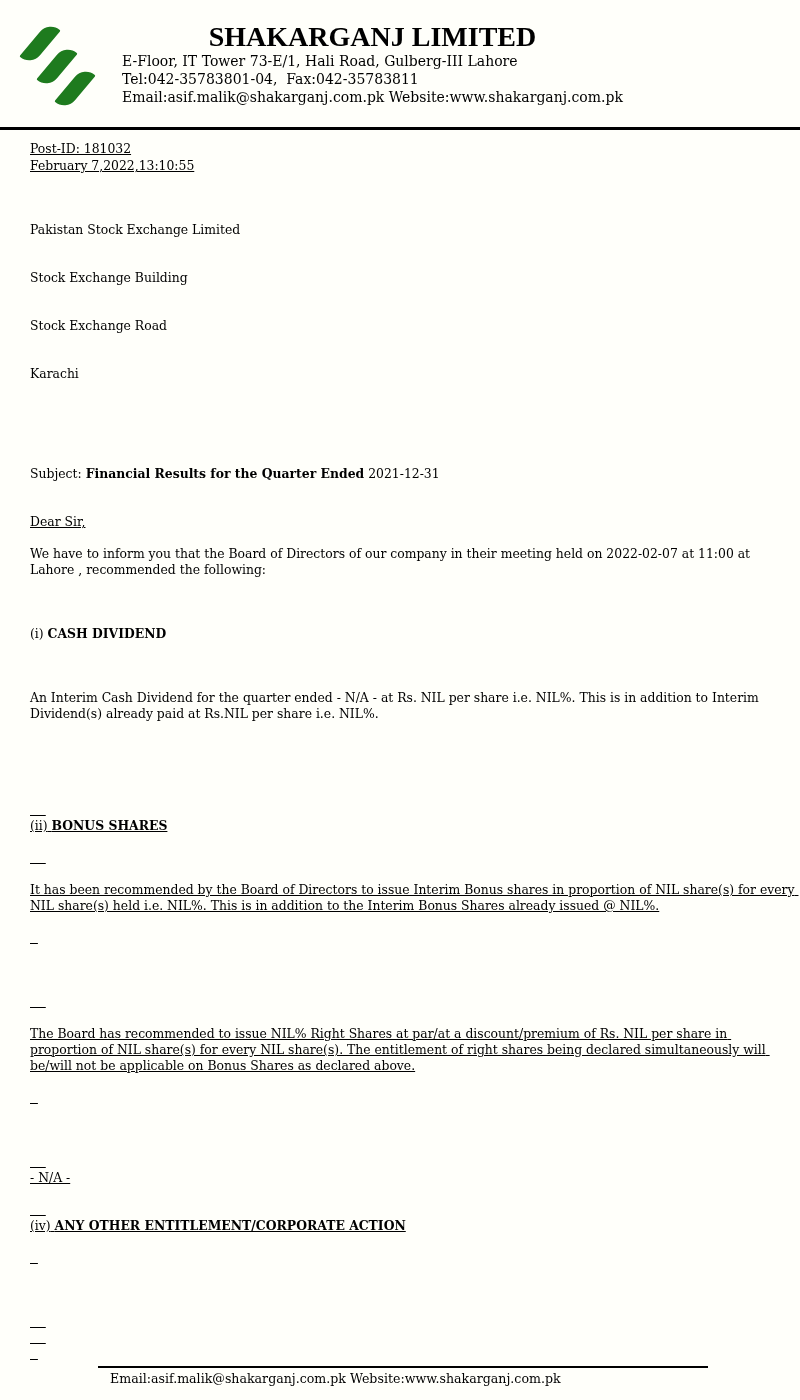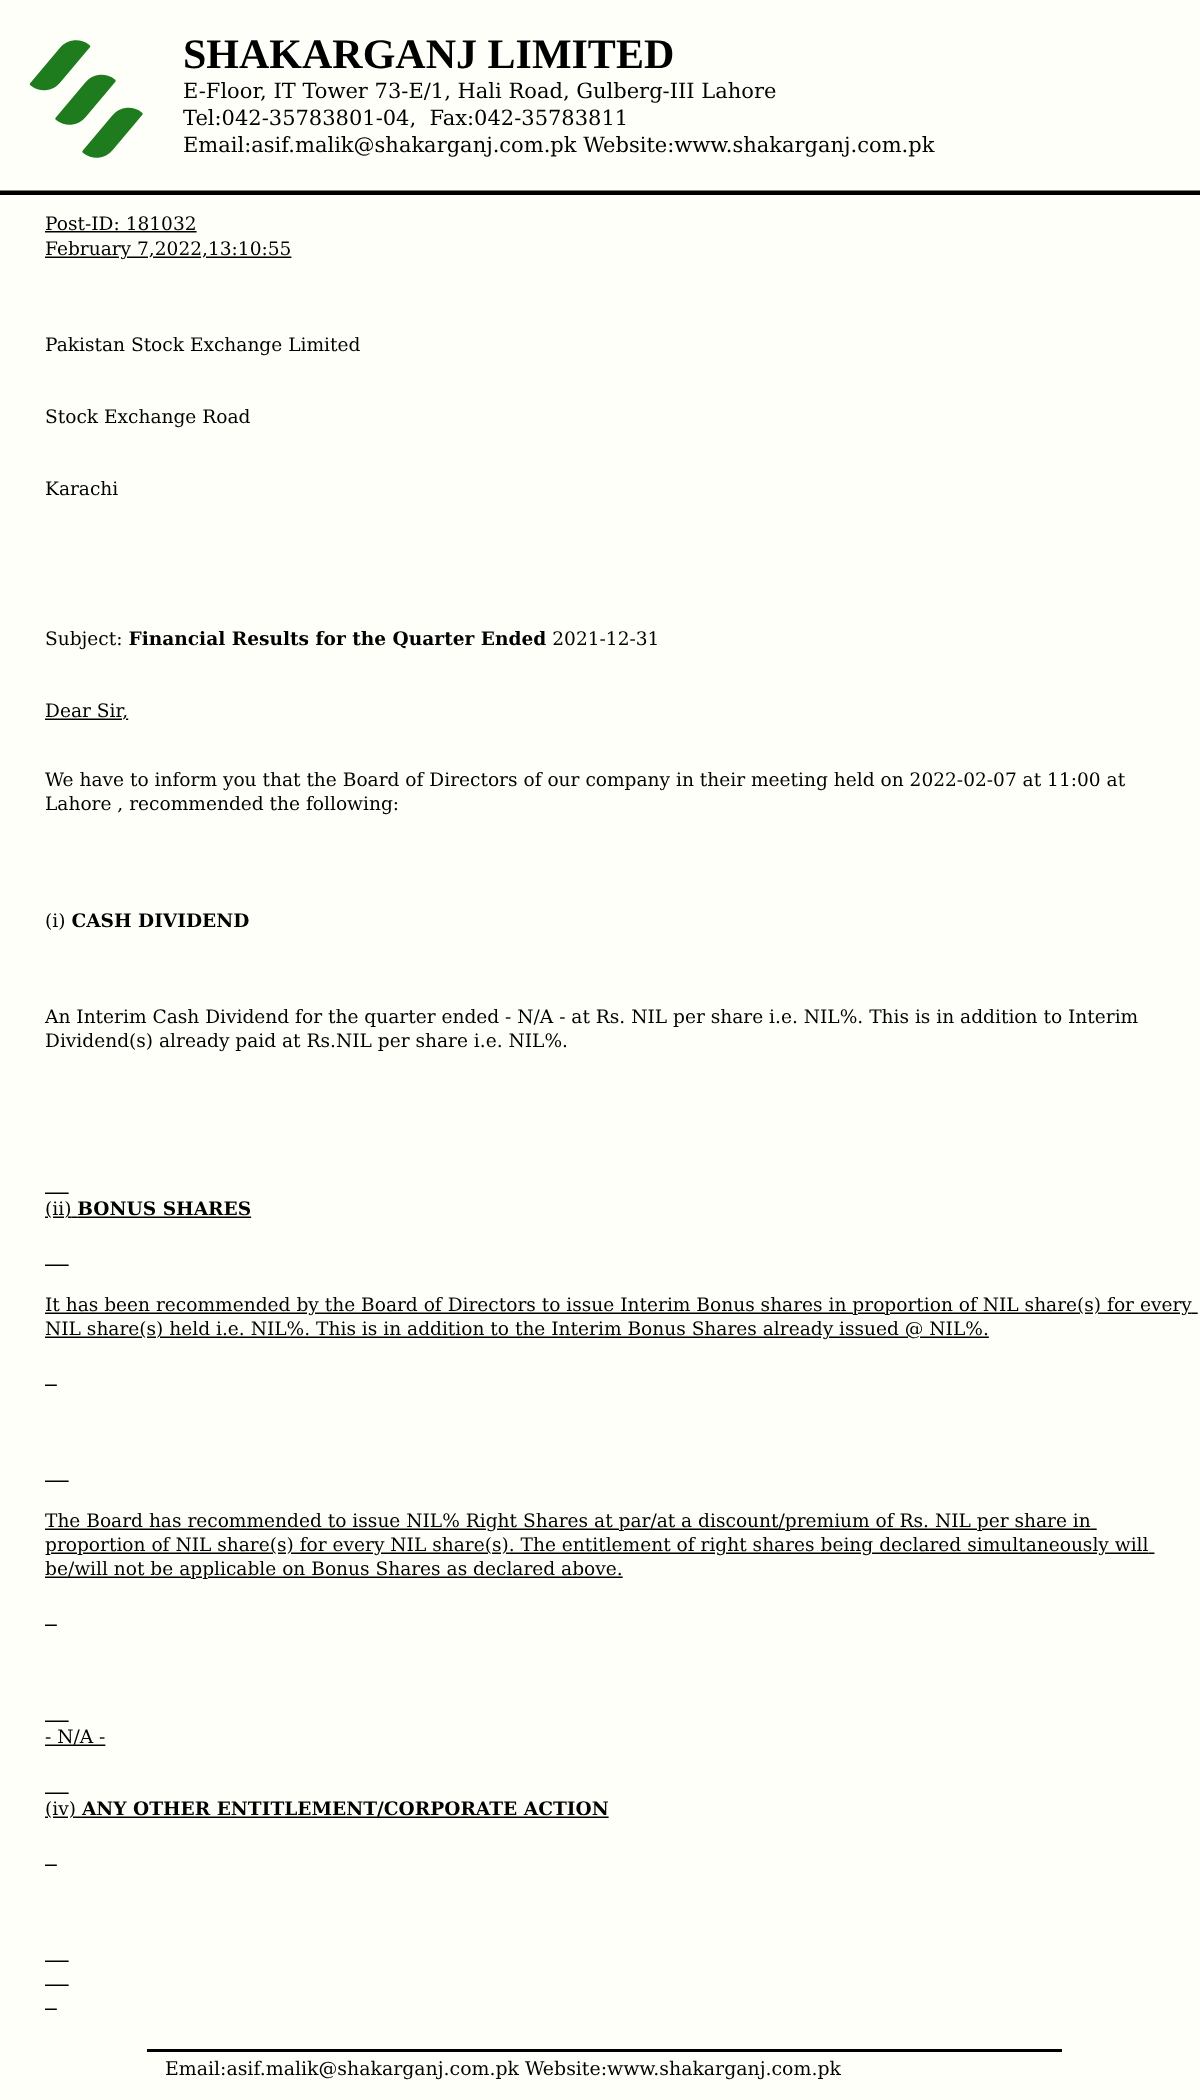--- a/index.html
+++ b/index.html
@@ -12,28 +12,28 @@
   
   .letterhead{position:relative;height:127px;border-bottom:3px solid #000;}
   .logo{position:absolute;left:18px;top:16px;width:100px;height:100px;}
   .blade{position:absolute;width:46px;height:15px;background:#1e7b1e;
          border-radius:1px 15px 1px 15px;transform:rotate(-50deg);}
   .blade.b1{left:-1px;top:20px;}
   .blade.b2{left:16px;top:43px;}
   .blade.b3{left:34px;top:65px;}
   .head-text{position:absolute;left:122px;top:22px;}
   .company-name{font-family:"Liberation Serif", serif;font-weight:bold;
-                font-size:28px;line-height:30px;letter-spacing:0px;white-space:pre;}
+                font-size:28px;line-height:30px;letter-spacing:0px;white-space:pre;text-align:center;}
   .head-line{font-size:14px;line-height:18px;white-space:pre-wrap;}
   
   .content{padding:0 3px 0 30px;}
   .tight{line-height:17px;white-space:pre-wrap;text-decoration:underline;}
   .block{margin:16px 0 0 0;white-space:pre-wrap;}
   .mt10{margin-top:10px;}
-  .mt15{margin-top:30px;}
+  .mt15{margin-top:16px;}
   .mt32{margin-top:32px;text-decoration:underline;}
   .mt52{margin-top:52px;}
   .bold{font-weight:bold;}
   p{margin:0;}
   
   .footer{position:absolute;left:0;top:1366px;width:800px;}
   .footer-rule{margin-left:98px;width:610px;height:2px;background:#000;}
   .footer-text{margin:3px 0 0 110px;font-size:12.6px;white-space:pre-wrap;}
 </style>
 </head>
@@ -55,20 +55,21 @@
 
 <div class="content">
 
   <div class="mt10">
     <p class="tight">Post-ID: 181032</p>
     <p class="tight">February 7,2022,13:10:55</p>
   </div>
 
   <div class="block">
     <p>Pakistan Stock Exchange Limited</p>
+    <p>Stock Exchange Building</p>
     <p>Stock Exchange Road</p>
     <p>Karachi</p>
   </div>
 
   <p class="block mt52"><span>Subject:</span> <span class="bold">Financial Results for the Quarter Ended</span> <span>2021-12-31</span></p>
 
   <p class="block mt32">Dear Sir,</p>
 
   <p class="block mt15">We have to inform you that the Board of Directors of our company in their meeting held on 2022-02-07 at 11:00 at Lahore , recommended the following:</p>
 

